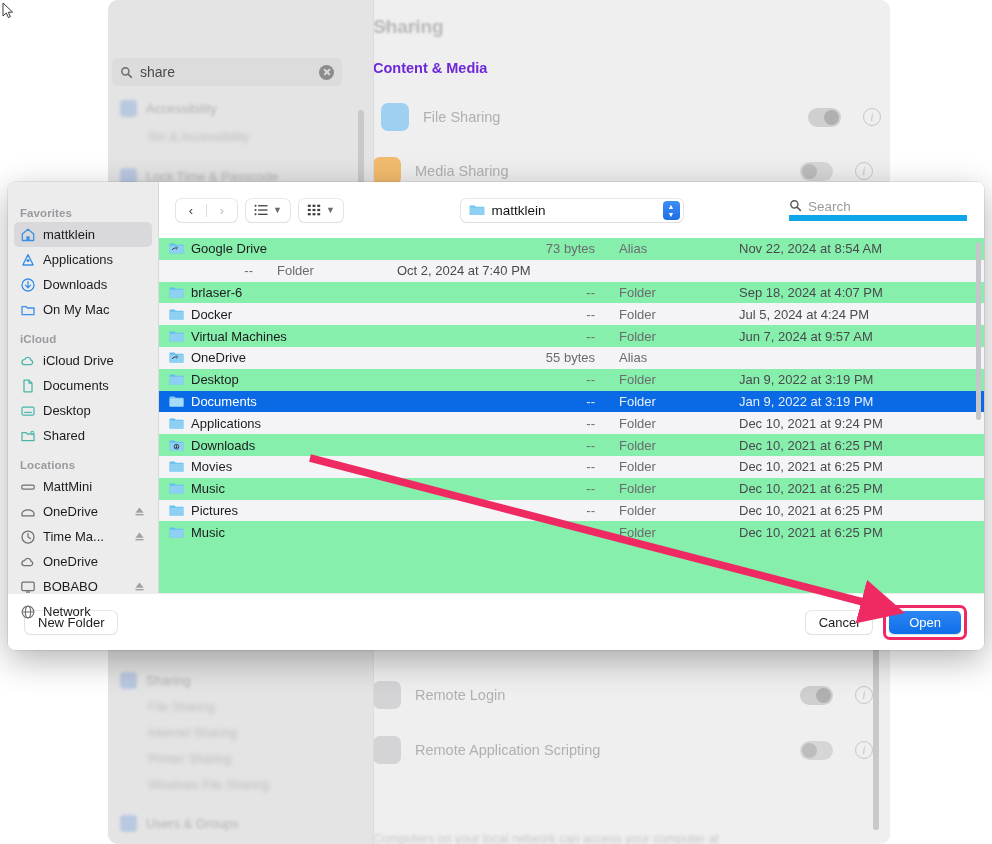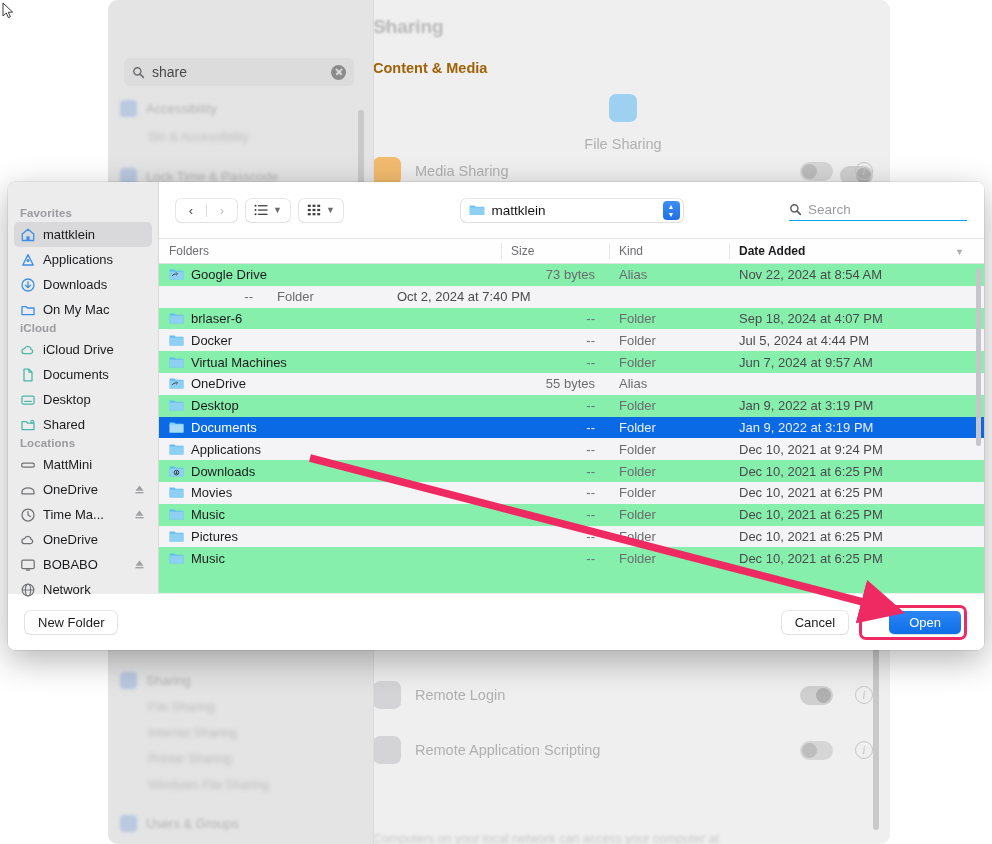--- a/index.html
+++ b/index.html
@@ -24,21 +24,21 @@
     position: absolute; left: 0; top: 0;
     width: 265px; height: 100%;
     background: #e4e4e4;
   }
   .bg-content {
     position: absolute; left: 265px; top: 0;
     width: 517px; height: 100%;
     background: #efeff0;
   }
   .bg-search {
-    position: absolute; left: 16px; top: 58px;
+    position: absolute; left: 4px; top: 58px;
     width: 230px; height: 28px;
     background: #dcdcdc; border-radius: 6px;
     display: flex; align-items: center; padding: 0 8px;
     gap: 7px;
   }
   .bg-search-text { font-size: 14px; color: #4a4a4a; }
   .bg-search-clear {
     margin-left: auto; width: 15px; height: 15px; border-radius: 50%;
     background: #8c8c8c; position: relative;
   }
@@ -66,21 +66,21 @@
     position: absolute; left: 330px; top: 12px;
     font-size: 19px; font-weight: 600; color: #b9b9b9;
     filter: blur(0.9px);
   }
   .bg-nav-chev {
     position: absolute; top: 14px; font-size: 19px; color:#c3c3c3;
     filter: blur(0.8px);
   }
   .bg-section-head {
     position: absolute; left: 266px; font-size: 14.5px;
-    font-weight: 700; color: #a16207; filter: blur(0.7px);
+    font-weight: 700; color: #6d28d9; filter: blur(0.7px);
   }
   .bg-row {
     position: absolute; left: 266px; width: 500px; height: 46px;
     display: flex; align-items: center; gap: 14px;
     filter: blur(0.7px);
   }
   .bg-row-icon {
     width: 28px; height: 28px; border-radius: 7px; flex:none;
   }
   .bg-row-label { font-size: 14.5px; color: #b0b0b0; }
@@ -135,21 +135,21 @@
   
   .fp-sidebar {
     width: 151px; background: #ececed;
     border-right: 1px solid #d9d9da;
     padding-top: 25px;
     position: relative;
     flex: none;
   }
   .fp-group-title {
     font-size: 11.5px; font-weight: 700; color: #9a9a9f;
-    padding: 0 0 3px 12px; 
+    padding: 0 0 3px 12px; margin-top: 11px;
     letter-spacing: 0.1px;
   }
   .fp-group-title.first { margin-top: 0; }
   .fp-item {
     display: flex; align-items: center; gap: 7px;
     height: 25px; margin: 0 6px; padding: 0 6px;
     border-radius: 5px;
     font-size: 13px; color: #1c1c1e;
     white-space: nowrap;
   }
@@ -195,23 +195,23 @@
   .path-popup .pname { font-size: 13.5px; color:#141416; }
   .path-stepper {
     margin-left:auto; width:17px; height:19px; border-radius:4px;
     background: linear-gradient(#3d8ef7,#1f6fe5);
     display:flex; flex-direction:column; align-items:center; justify-content:center;
     gap:1px; color:#fff; font-size:7px; line-height:1;
   }
 
   .fp-search {
     position: absolute; right: 17px;
-    display: flex; align-items: center; gap: 6px;
+    display: flex; gap: 6px;
     width: 178px; height: 22px;
-    border-bottom: 1px solid #0ea5e9;
+    border-bottom: 6px solid #0ea5e9;
     padding-bottom: 1px;
   }
   .fp-search .ph { font-size: 13.5px; color:#9b9b9f; }
 
   
   .fp-cols {
     display: flex; height: 26px; align-items: center;
     border-top: 1px solid #e3e3e5;
     border-bottom: 1px solid #e3e3e5;
     background: #fefefe;
@@ -258,21 +258,20 @@
   .btn {
     height: 23px; padding: 0 13px; border-radius: 5px;
     font-size: 13px; display:flex; align-items:center; justify-content:center;
     background: #ffffff; color:#1c1c1e;
     box-shadow: 0 0 0 0.6px #d3d3d5, 0 0.5px 1.2px rgba(0,0,0,0.08);
   }
   .btn.primary {
     background: linear-gradient(#2c86f5,#0f6fe8); color:#ffffff;
     box-shadow: 0 0.5px 1.2px rgba(0,0,0,0.14);
     padding: 0 20px;
-    margin-left: 24px;
   }
   .spacer { flex: 1; }
   .btn-group { display:flex; align-items:center; gap: 11px; }
   .open-wrap {
     padding: 3px; border-radius: 7px;
     border: 3px solid #ef2a63;
     display:flex;
   }
 
   
@@ -337,21 +336,21 @@
 
     <div class="bg-content">
       <div class="bg-nav-chev" style="left:10px;">‹</div>
       <div class="bg-nav-chev" style="left:38px; color:#d5d5d5;">›</div>
       <div class="bg-title" style="left:0; width:517px; text-align:left; top:16px;">Sharing</div>
 
       <div class="bg-section-head" style="left:0; top:60px; padding-left:0;">
         <span style="margin-left:0;">Content &amp; Media</span>
       </div>
 
-      <div class="bg-row" style="left:0; top:94px; width:500px;flex-direction:column;">
+      <div class="bg-row" style="left:8px; top:94px; width:500px;">
         <span class="bg-row-icon" style="background:#9ed0f2;"></span>
         <span class="bg-row-label">File Sharing</span>
         <span class="bg-toggle on">
             <span class="knob"></span>
           </span>
         <span class="bg-info">i</span>
       </div>
 
       <div class="bg-row" style="left:0; top:148px; width:500px;">
         <span class="bg-row-icon" style="background:#f2bb6e;"></span>
@@ -570,35 +569,20 @@
 
           <div class="fp-search">
             <svg width="13" height="13" viewBox="0 0 16 16">
               <circle cx="6.6" cy="6.6" r="4.4" fill="none" stroke="#5a5a5e" stroke-width="1.7"></circle>
               <line x1="10" y1="10" x2="14" y2="14" stroke="#5a5a5e" stroke-width="1.9" stroke-linecap="round"></line>
             </svg>
             <span class="ph">Search</span>
           </div>
         </div>
 
-        <div class="fp-cols">
-          <div class="c c-name">
-            <span>Folders</span>
-          </div>
-          <div class="c c-size">
-            <span>Size</span>
-          </div>
-          <div class="c c-kind">
-            <span>Kind</span>
-          </div>
-          <div class="c c-date">
-            <span>Date Added</span>
-            <span class="sort-caret">▾</span>
-          </div>
-        </div>
 
         <div class="fp-list">
 
           <div class="row">
             <span class="cell name">
               <svg class="ficon" viewBox="0 0 16 14">
                 <path d="M0.6 1.6h5.2l1.4 1.5h8.2v9.3H0.6z" fill="#62bdee"></path>
                 <path d="M0.6 3.9h14.8v8.5H0.6z" fill="#8ed0f4"></path>
                 <path d="M3.2 8.6c1.4-2 3.2-2.2 4.4-2.1M7.6 4.8l1.5 1.6-1.6 1.5" fill="none" stroke="#2b2b2e" stroke-width="0.9"></path>
               </svg>
@@ -631,21 +615,21 @@
           <div class="row alt">
             <span class="cell name">
               <svg class="ficon" viewBox="0 0 16 14">
                 <path d="M0.6 1.6h5.2l1.4 1.5h8.2v9.3H0.6z" fill="#62bdee"></path>
                 <path d="M0.6 3.9h14.8v8.5H0.6z" fill="#8ed0f4"></path>
               </svg>
               <span>Docker</span>
             </span>
             <span class="cell size">--</span>
             <span class="cell kind">Folder</span>
-            <span class="cell date">Jul 5, 2024 at 4:44 PM</span>
+            <span class="cell date">Jul 5, 2024 at 4:24 PM</span>
           </div>
 
           <div class="row">
             <span class="cell name">
               <svg class="ficon" viewBox="0 0 16 14">
                 <path d="M0.6 1.6h5.2l1.4 1.5h8.2v9.3H0.6z" fill="#62bdee"></path>
                 <path d="M0.6 3.9h14.8v8.5H0.6z" fill="#8ed0f4"></path>
               </svg>
               <span>Virtual Machines</span>
             </span>

